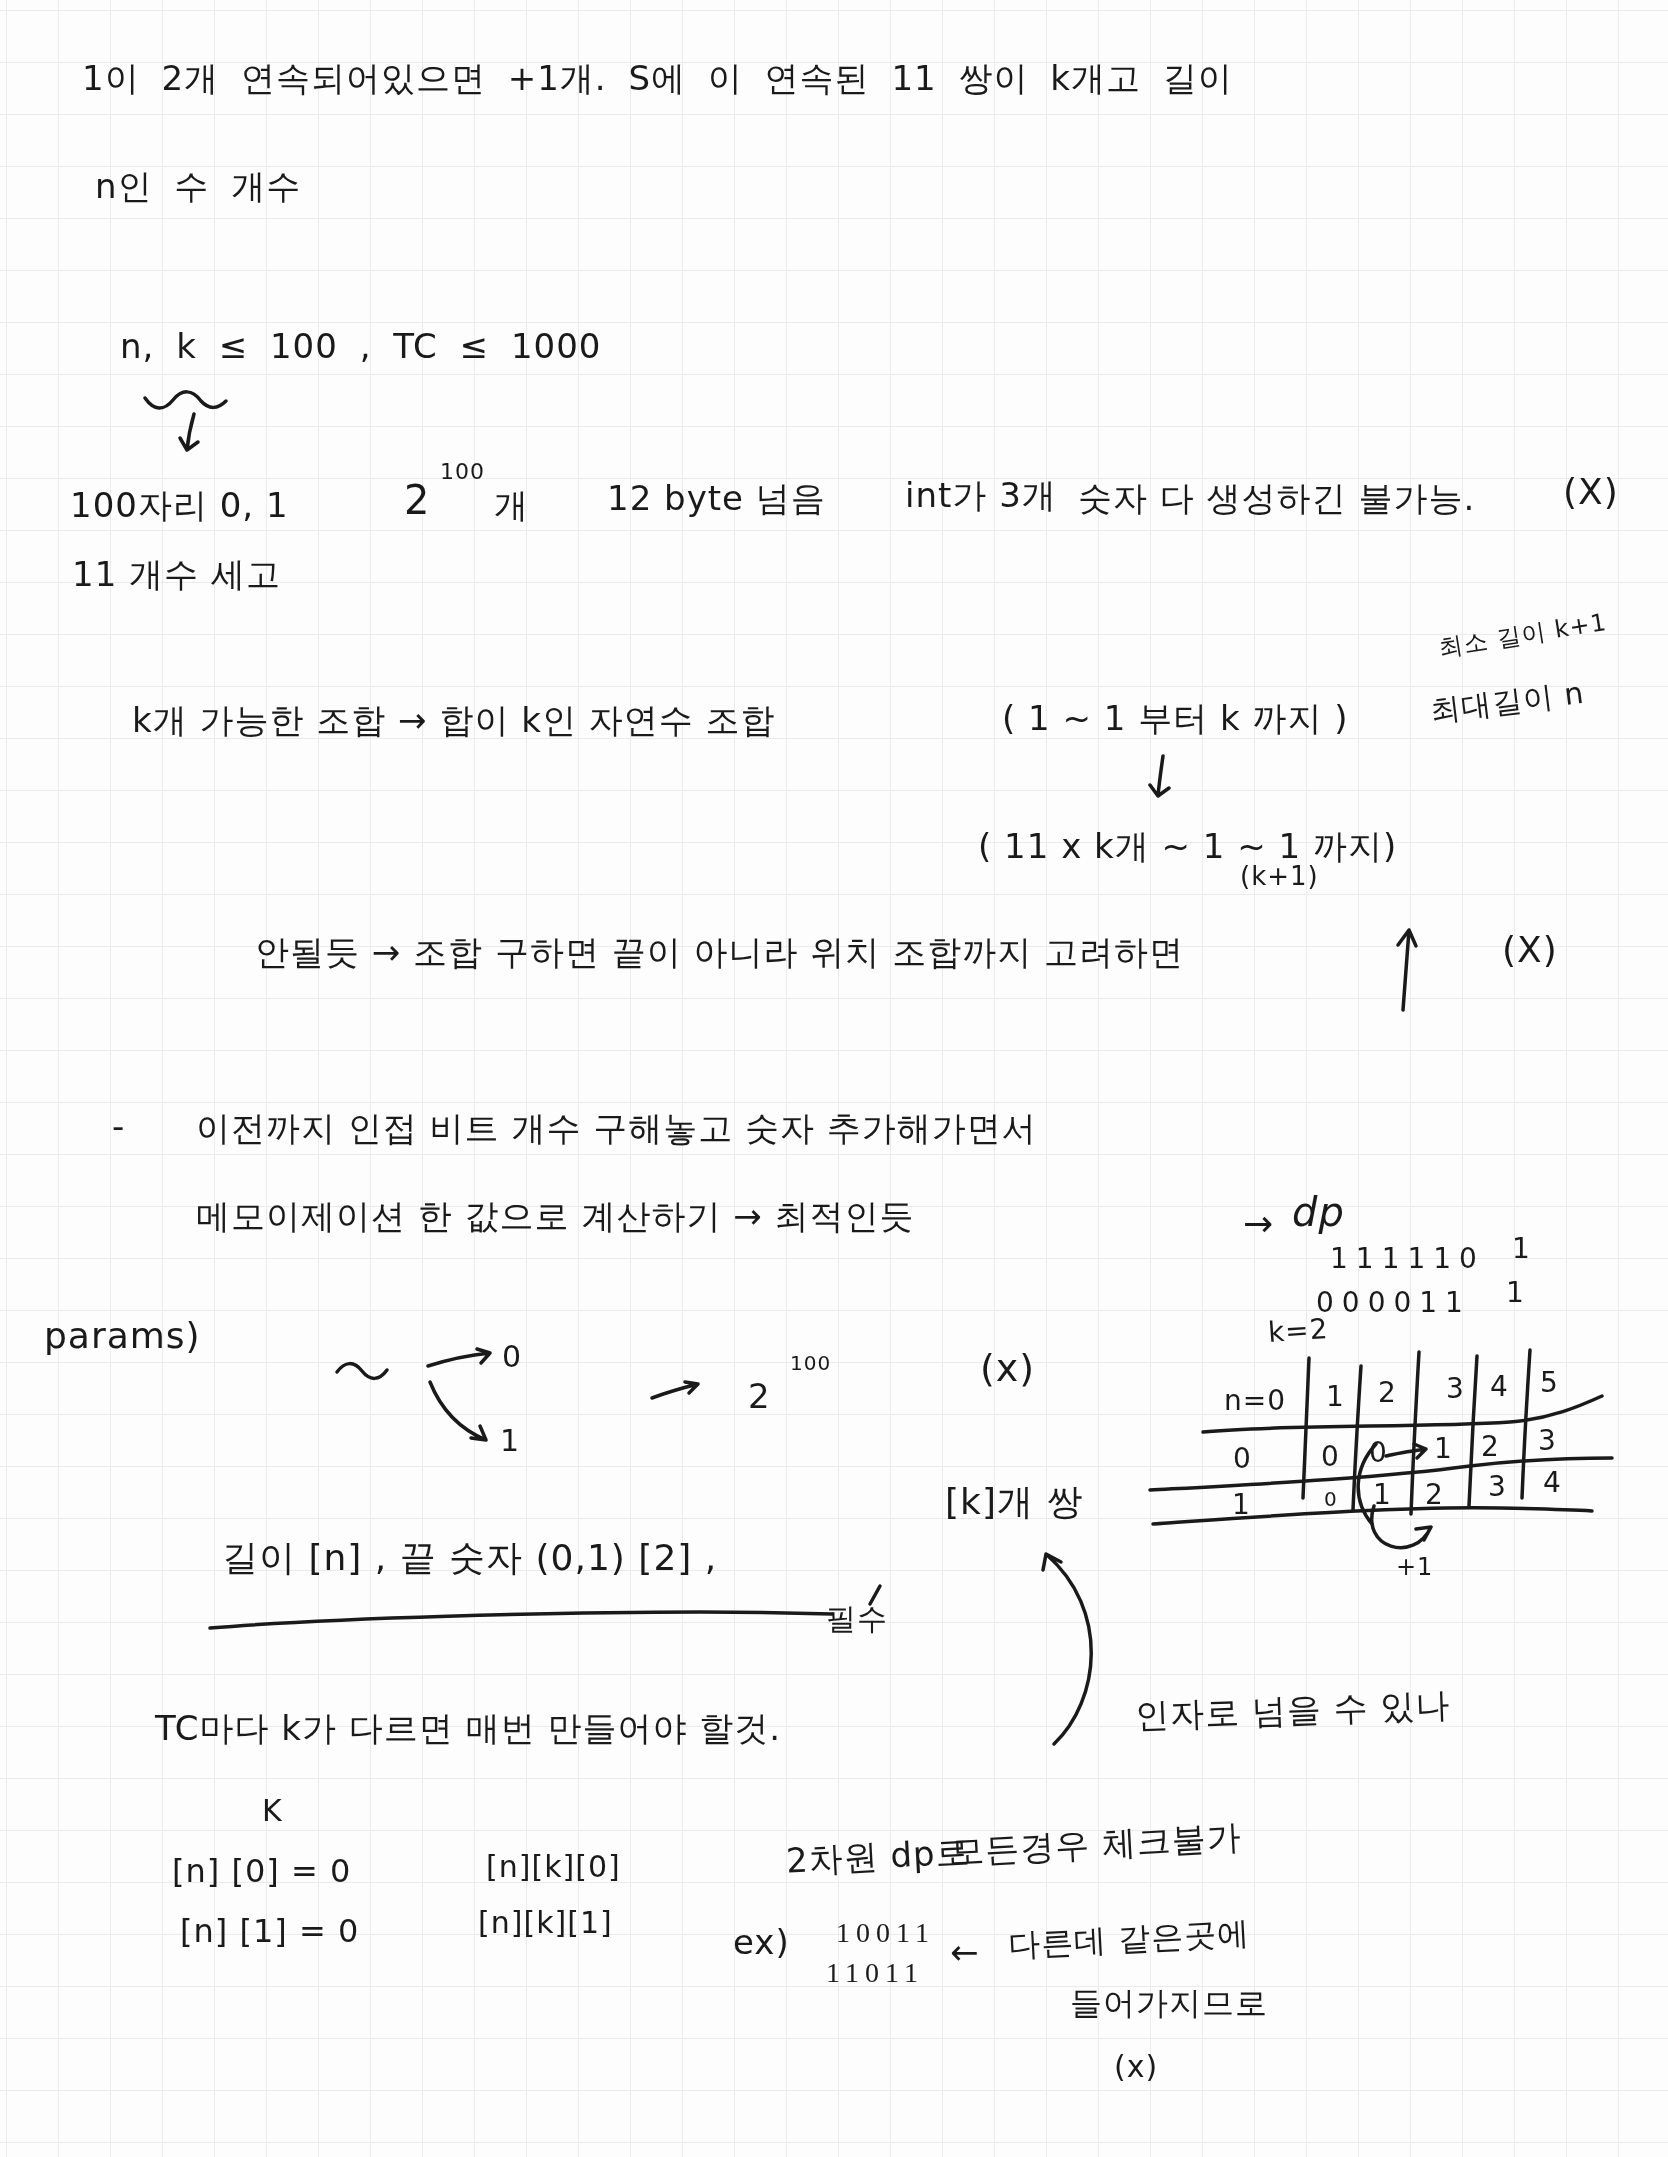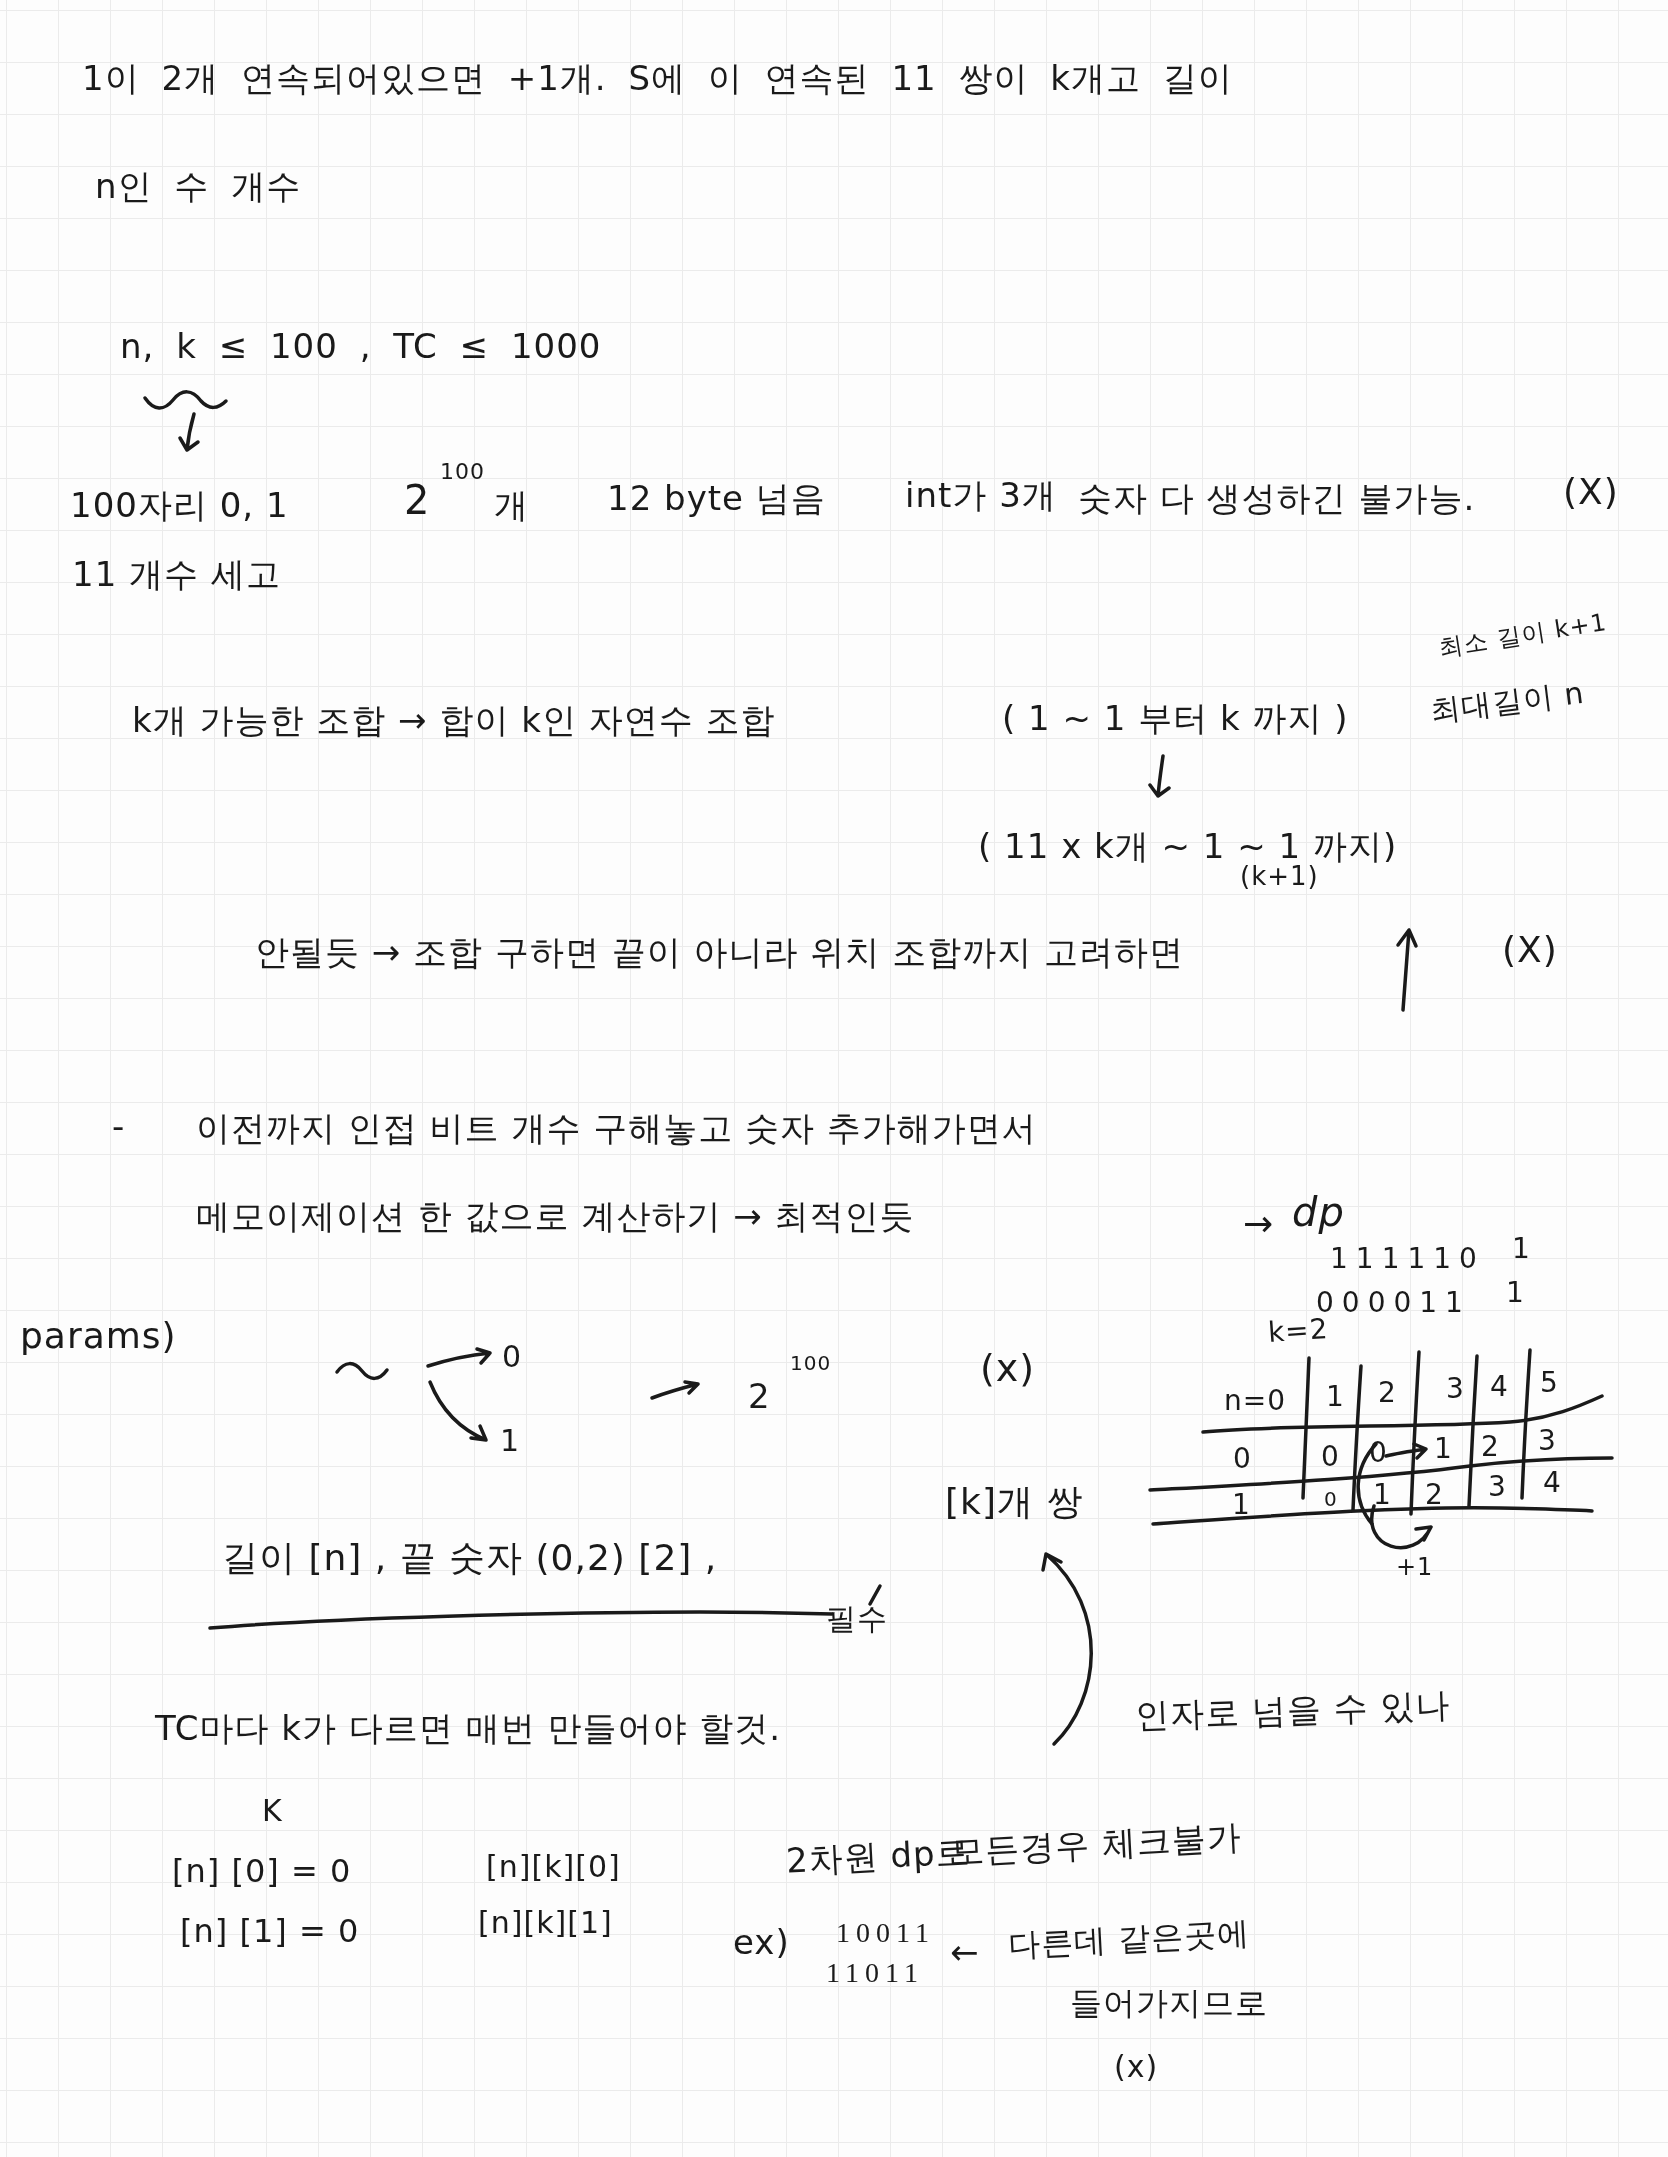--- a/index.html
+++ b/index.html
@@ -89,29 +89,29 @@
 
   <span class="hw s28" style="left:1232px;top:1490px">1</span>
   <span class="hw s20" style="left:1324px;top:1488px">0</span>
   <span class="hw s28" style="left:1373px;top:1480px">1</span>
   <span class="hw s28" style="left:1425px;top:1480px">2</span>
   <span class="hw s28" style="left:1488px;top:1472px">3</span>
   <span class="hw s28" style="left:1543px;top:1468px">4</span>
 
   <span class="hw s24" style="left:1396px;top:1554px">+1</span>
 
-  <span class="hw s36" style="left:20px;top:1316px">params)</span>
+  <span class="hw s36" style="left:44px;top:1316px">params)</span>
   <span class="hw s30" style="left:502px;top:1340px">0</span>
   <span class="hw s30" style="left:500px;top:1424px">1</span>
   <span class="hw" style="left:748px;top:1378px">2</span>
   <span class="hw s20" style="left:790px;top:1352px">100</span>
   <span class="hw s38" style="left:980px;top:1348px">(x)</span>
 
   <span class="hw s36" style="left:945px;top:1482px">[k]개  쌍</span>
-  <span class="hw s36" style="left:222px;top:1538px">길이 [n] ,  끝 숫자 (0,2) [2] ,</span>
+  <span class="hw s36" style="left:222px;top:1538px">길이 [n] ,  끝 숫자 (0,1) [2] ,</span>
   <span class="hw s30" style="left:826px;top:1602px">필수</span>
   <span class="hw" style="left:155px;top:1710px">TC마다     k가 다르면      매번  만들어야  할것.</span>
   <span class="hw" style="left:1135px;top:1692px;transform:rotate(-2deg)">인자로   넘을 수 있나</span>
   <span class="hw s30" style="left:262px;top:1794px">K</span>
 
   <span class="hw s32" style="left:172px;top:1854px">[n] [0]  =  0</span>
   <span class="hw s32" style="left:180px;top:1914px">[n] [1]  =  0</span>
   <span class="hw s30" style="left:486px;top:1850px">[n][k][0]</span>
   <span class="hw s30" style="left:478px;top:1906px">[n][k][1]</span>
 

